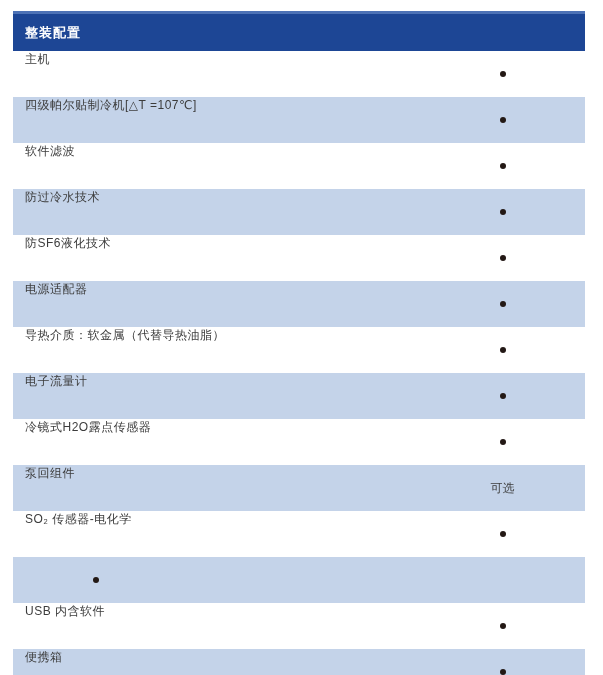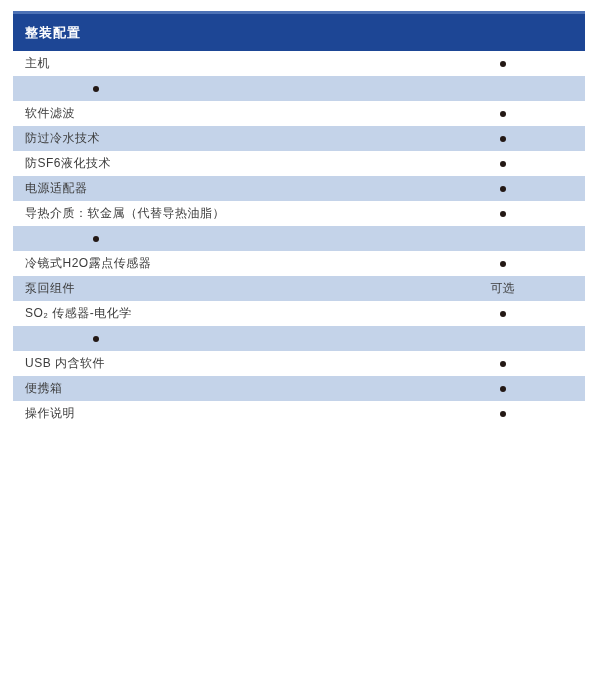--- a/index.html
+++ b/index.html
@@ -27,23 +27,22 @@
     padding-left: 12px;
   }
   .thead .title {
     color: var(--header-text, #ffffff);
     font-size: 13px;
     font-weight: bold;
     letter-spacing: 1px;
   }
   .row {
     box-sizing: border-box;
-    height: 25px;
+    height: 46px;
     display: flex;
-    align-items: center;
   }
   .row:nth-child(even) {
     background: var(--row-alt-bg, #c4d3e9);
   }
   .row .lbl {
     flex: 1;
     padding-left: 12px;
     font-size: 12px;
     color: var(--text-color, #3c3c3c);
     letter-spacing: 0.5px;
@@ -73,20 +72,21 @@
   </div>
   <div class="tbody" id="rows">
   <div class="row">
     <span class="lbl">主机</span>
     <span class="val">
           <span class="dot"></span>
         </span>
   </div>
 
   <div class="row">
+    <span class="lbl">四级帕尔贴制冷机[△T =107℃]</span>
     <span class="val">
           <span class="dot"></span>
         </span>
   </div>
 
 
   <div class="row">
     <span class="lbl">软件滤波</span>
     <span class="val">
           <span class="dot"></span>
@@ -115,20 +115,21 @@
   </div>
 
   <div class="row">
     <span class="lbl">导热介质：软金属（代替导热油脂）</span>
     <span class="val">
           <span class="dot"></span>
         </span>
   </div>
 
   <div class="row">
+    <span class="lbl">电子流量计</span>
     <span class="val">
           <span class="dot"></span>
         </span>
   </div>
 
   <div class="row">
     <span class="lbl">冷镜式H2O露点传感器</span>
     <span class="val">
           <span class="dot"></span>
         </span>

